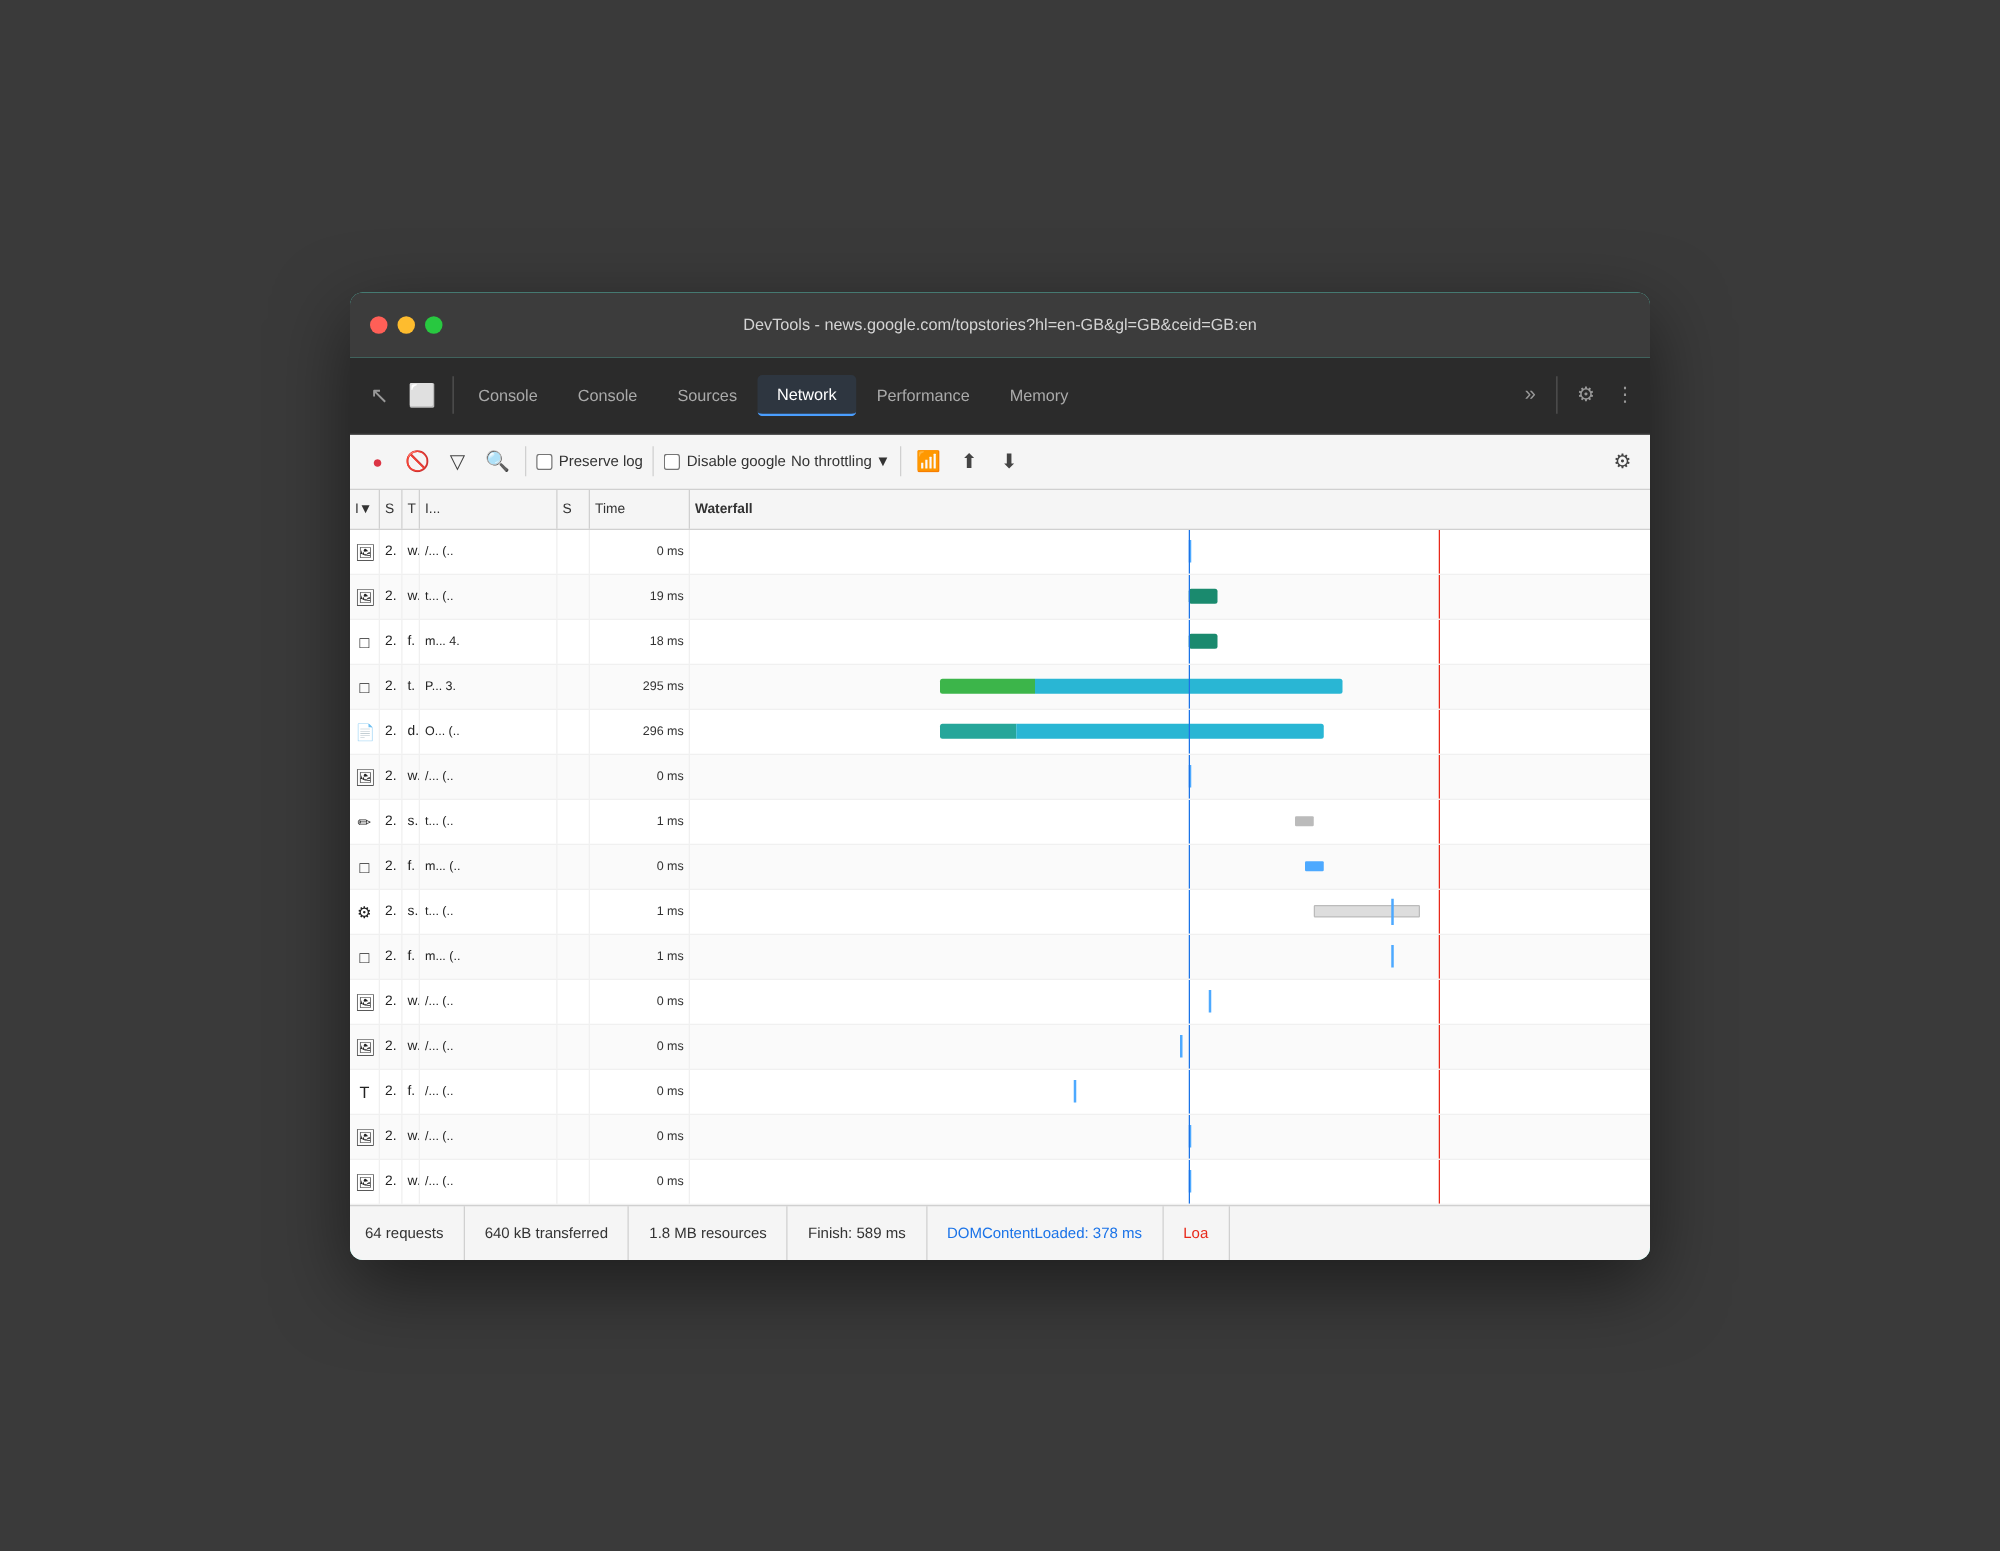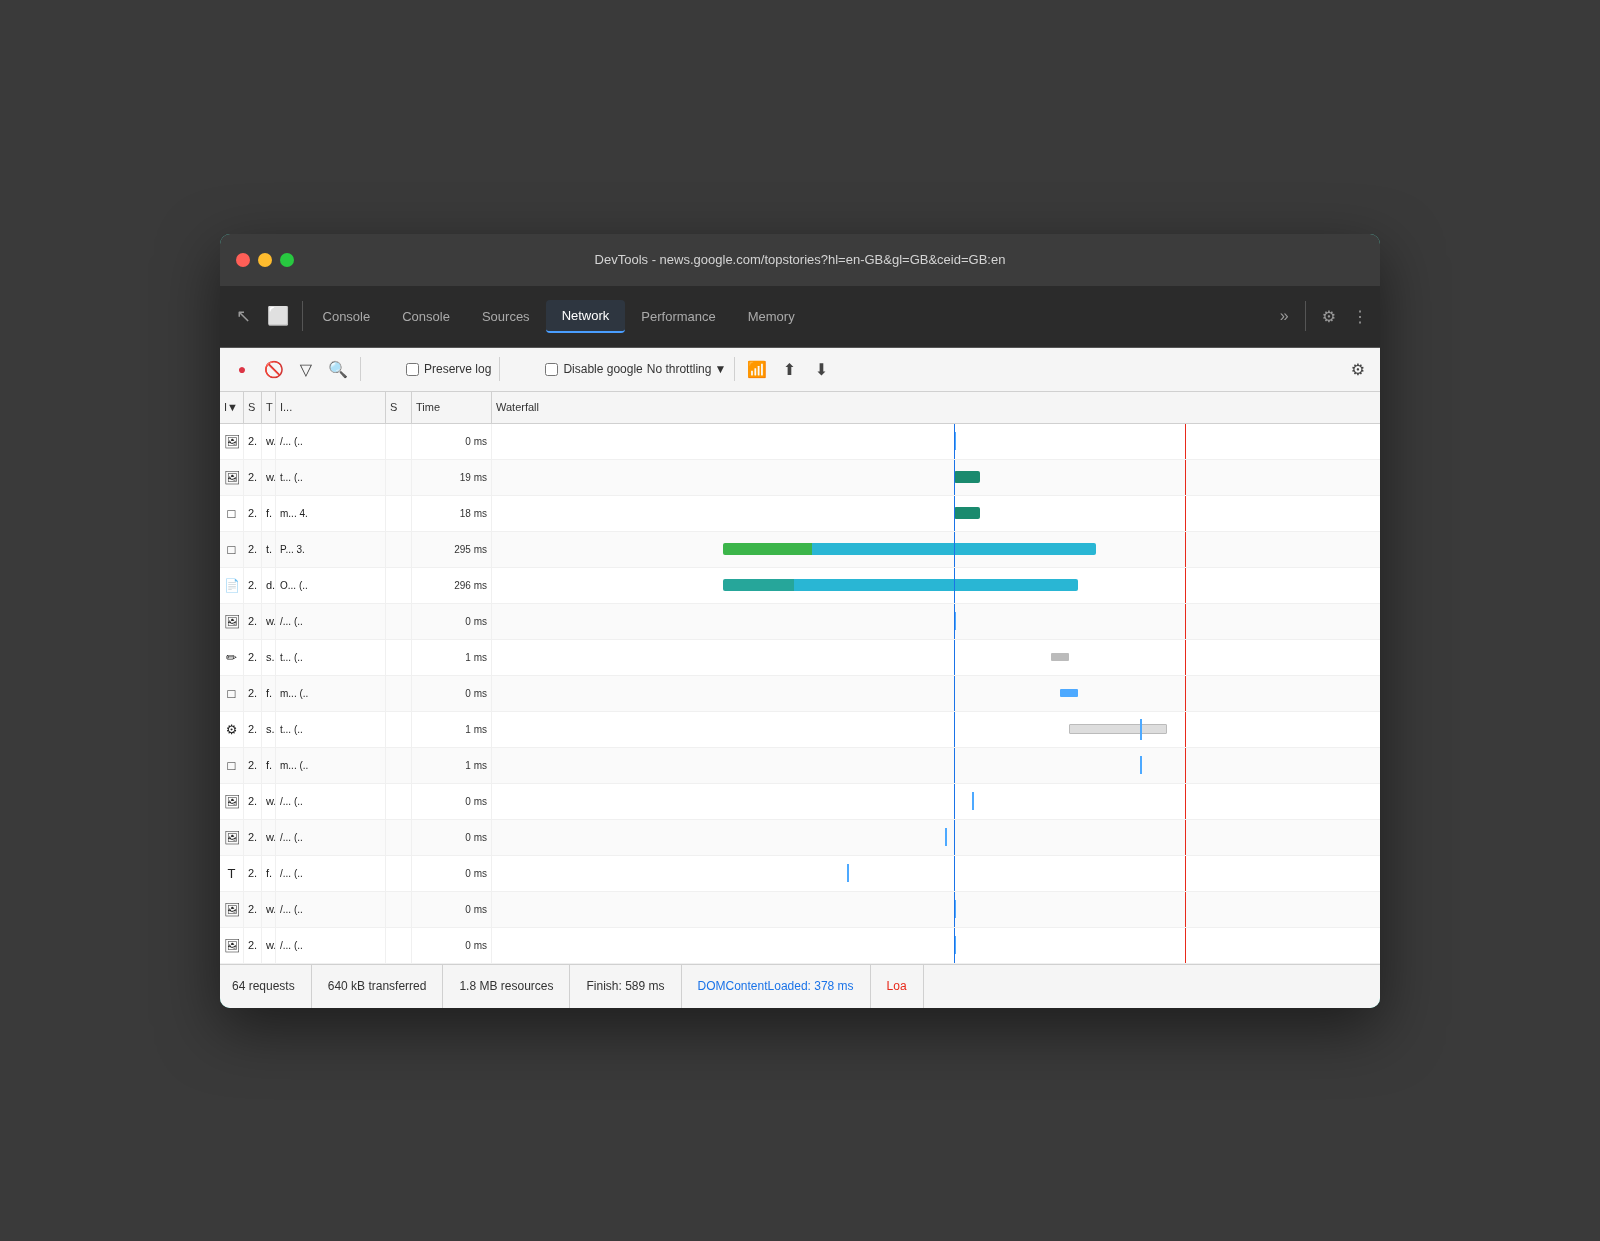--- a/index.html
+++ b/index.html
@@ -5,21 +5,21 @@
     * { box-sizing: border-box; margin: 0; padding: 0; }
     body {
       background: #3a3a3a;
       display: flex;
       justify-content: center;
       align-items: center;
       min-height: 100vh;
       font-family: -apple-system, BlinkMacSystemFont, 'Helvetica Neue', Arial, sans-serif;
     }
     .window {
-      width: 1160px;
+      width: 1040px;
       background: #5eead4;
       border-radius: 10px;
       overflow: hidden;
       box-shadow: 0 20px 60px rgba(0,0,0,0.5);
     }
     .title-bar {
       background: #3c3c3c;
       height: 52px;
       display: flex;
       align-items: center;
@@ -121,21 +121,20 @@
       margin: 0 4px;
     }
     .toolbar-checkbox-label {
       display: flex;
       align-items: center;
       gap: 5px;
       font-size: 12px;
       color: #333;
       cursor: pointer;
       white-space: nowrap;
-      margin-left: 37px;
     }
     .toolbar-checkbox-label input[type=checkbox] {
       width: 13px;
       height: 13px;
     }
     .throttle-select {
       font-size: 12px;
       color: #333;
       background: transparent;
       border: none;
@@ -171,21 +170,21 @@
       padding: 0;
     }
     .th {
       padding: 0 4px;
       height: 100%;
       display: flex;
       align-items: center;
       border-right: 1px solid #d0d0d0;
       overflow: hidden;
     }
-    .th:last-child { border-right: none; }
+    .th:last-child { border-right: none; font-weight: bold; }
     .network-rows {
       overflow-y: auto;
       max-height: 560px;
     }
     .network-row {
       display: grid;
       grid-template-columns: 24px 18px 14px 110px 26px 80px 1fr;
       height: 36px;
       align-items: center;
       border-bottom: 1px solid #f0f0f0;

